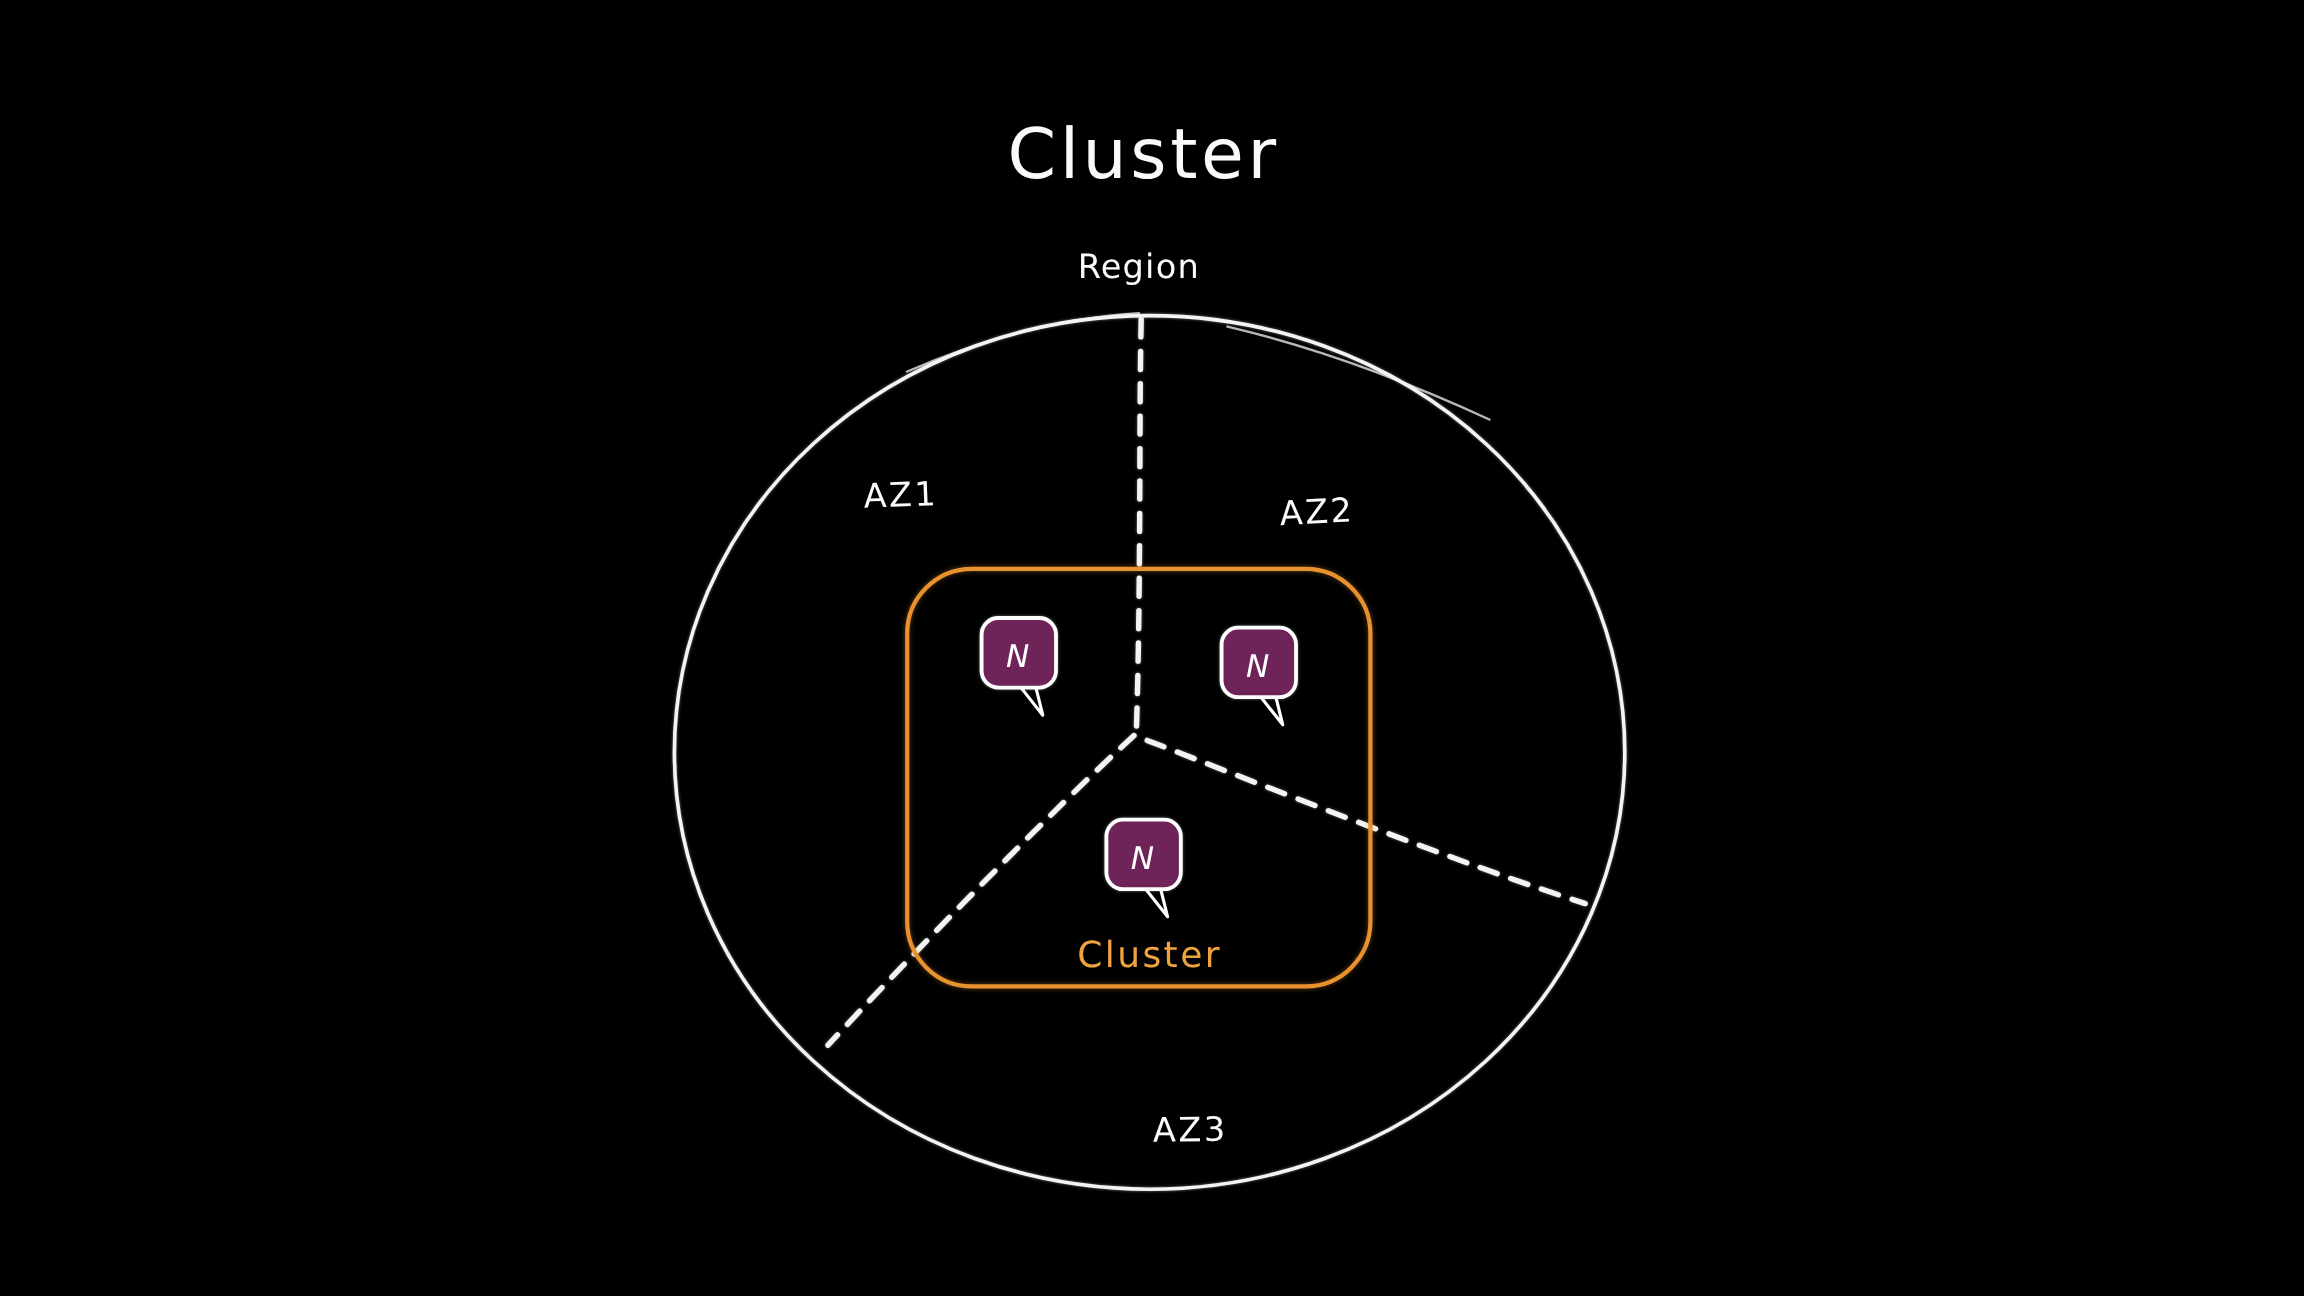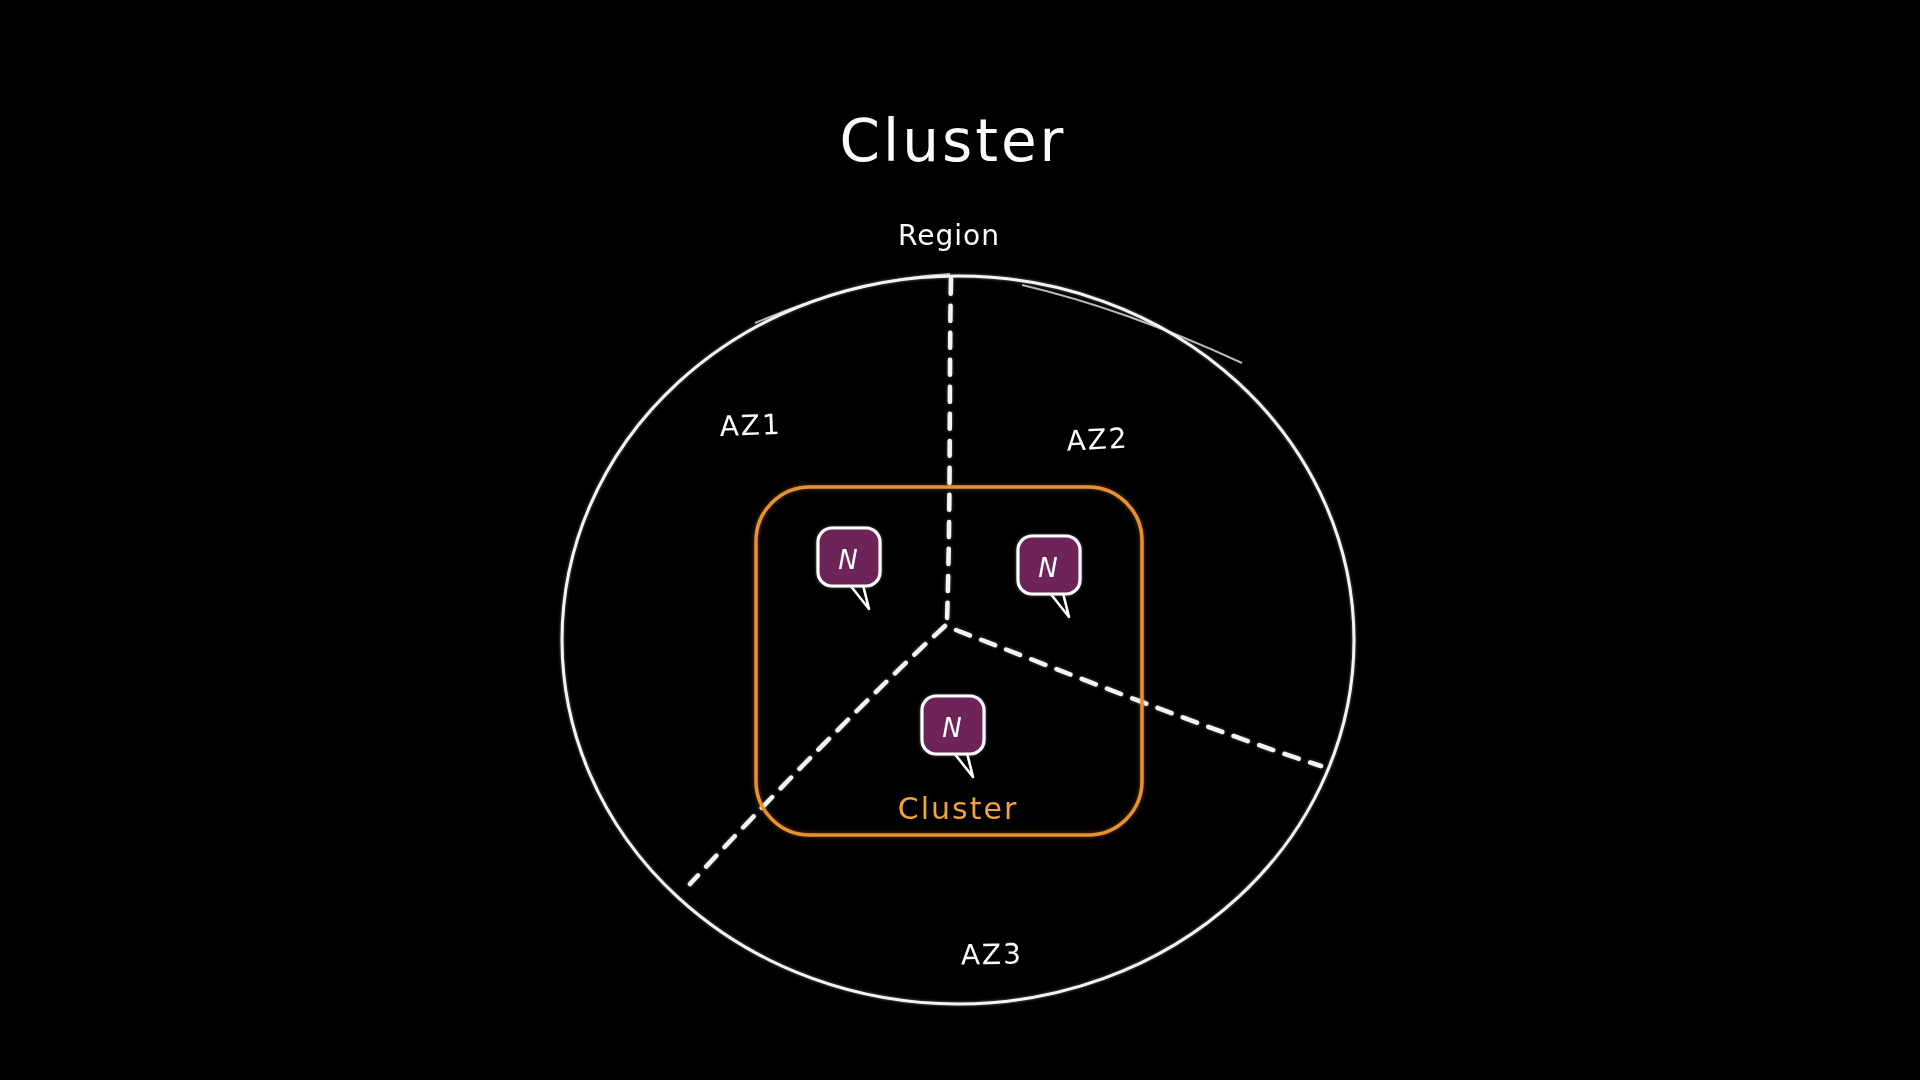--- a/index.html
+++ b/index.html
@@ -18,21 +18,20 @@
     height: 1080px;
     background: var(--background);
     overflow: hidden;
     font-family: "DejaVu Sans", sans-serif;
   }
   .stage {
     position: absolute;
     inset: 0;
     width: 1920px;
     height: 924px;
-    margin-top: 13px;
   }
   svg { display: block; }
 
   .white-line {
     stroke: var(--stroke-white);
     fill: none;
     filter: drop-shadow(0 0 1.5px rgba(255,255,255,0.45));
   }
   .sketch-extra {
     stroke: var(--stroke-white);

